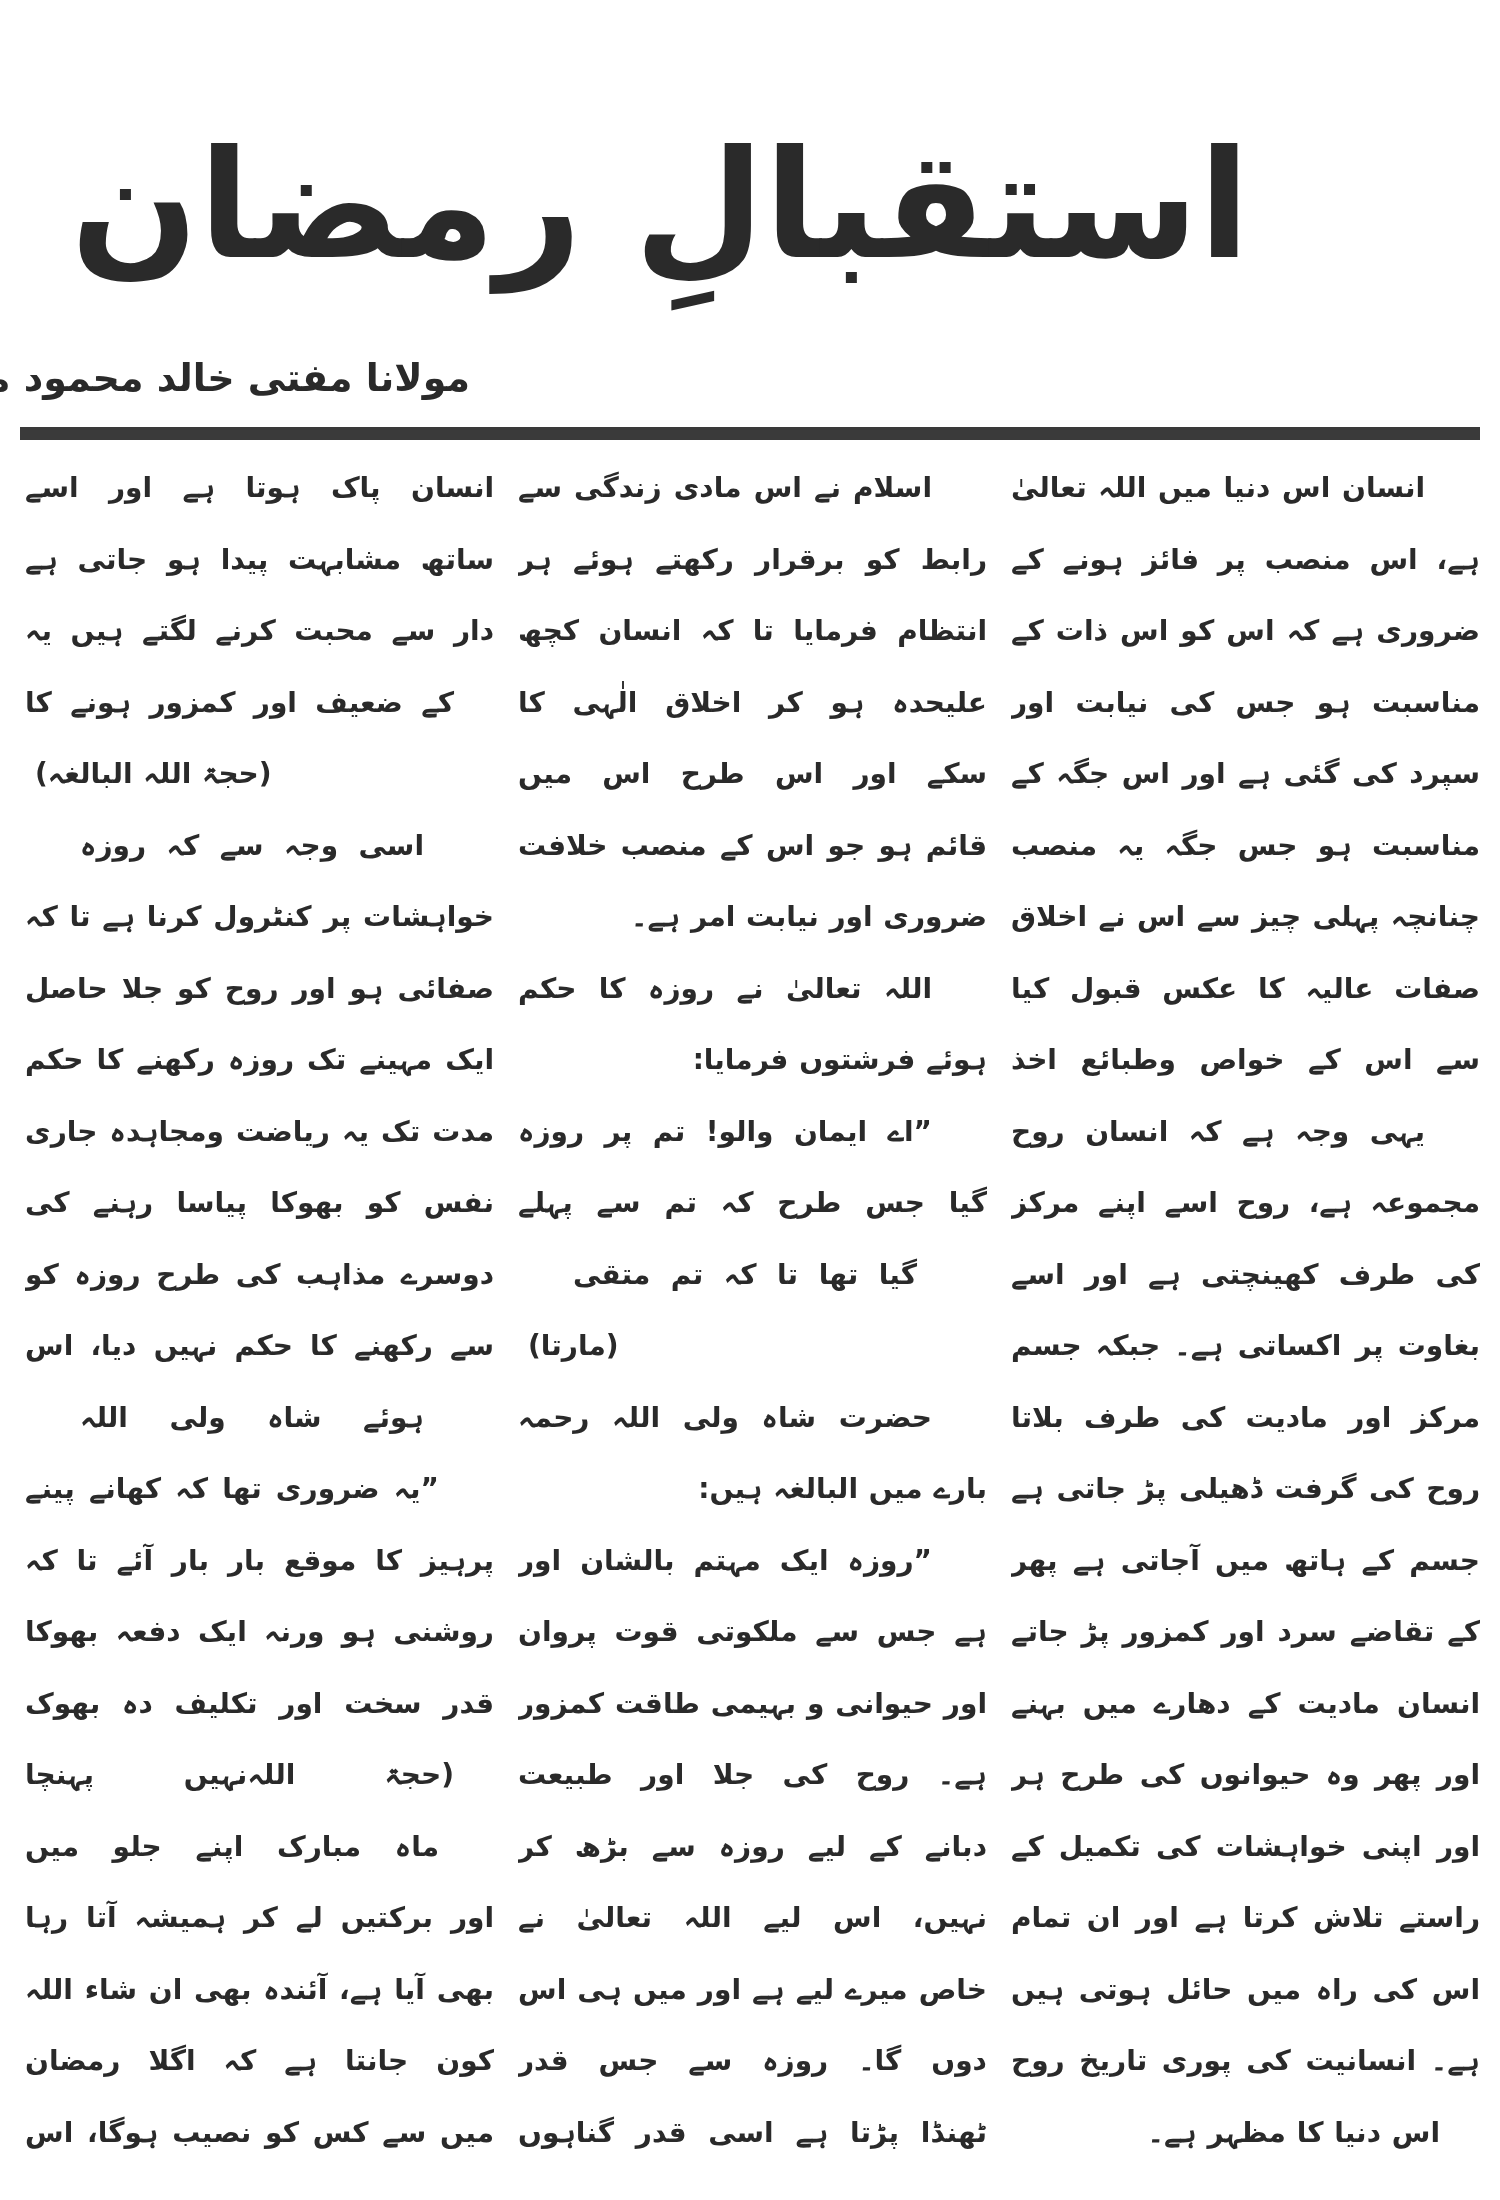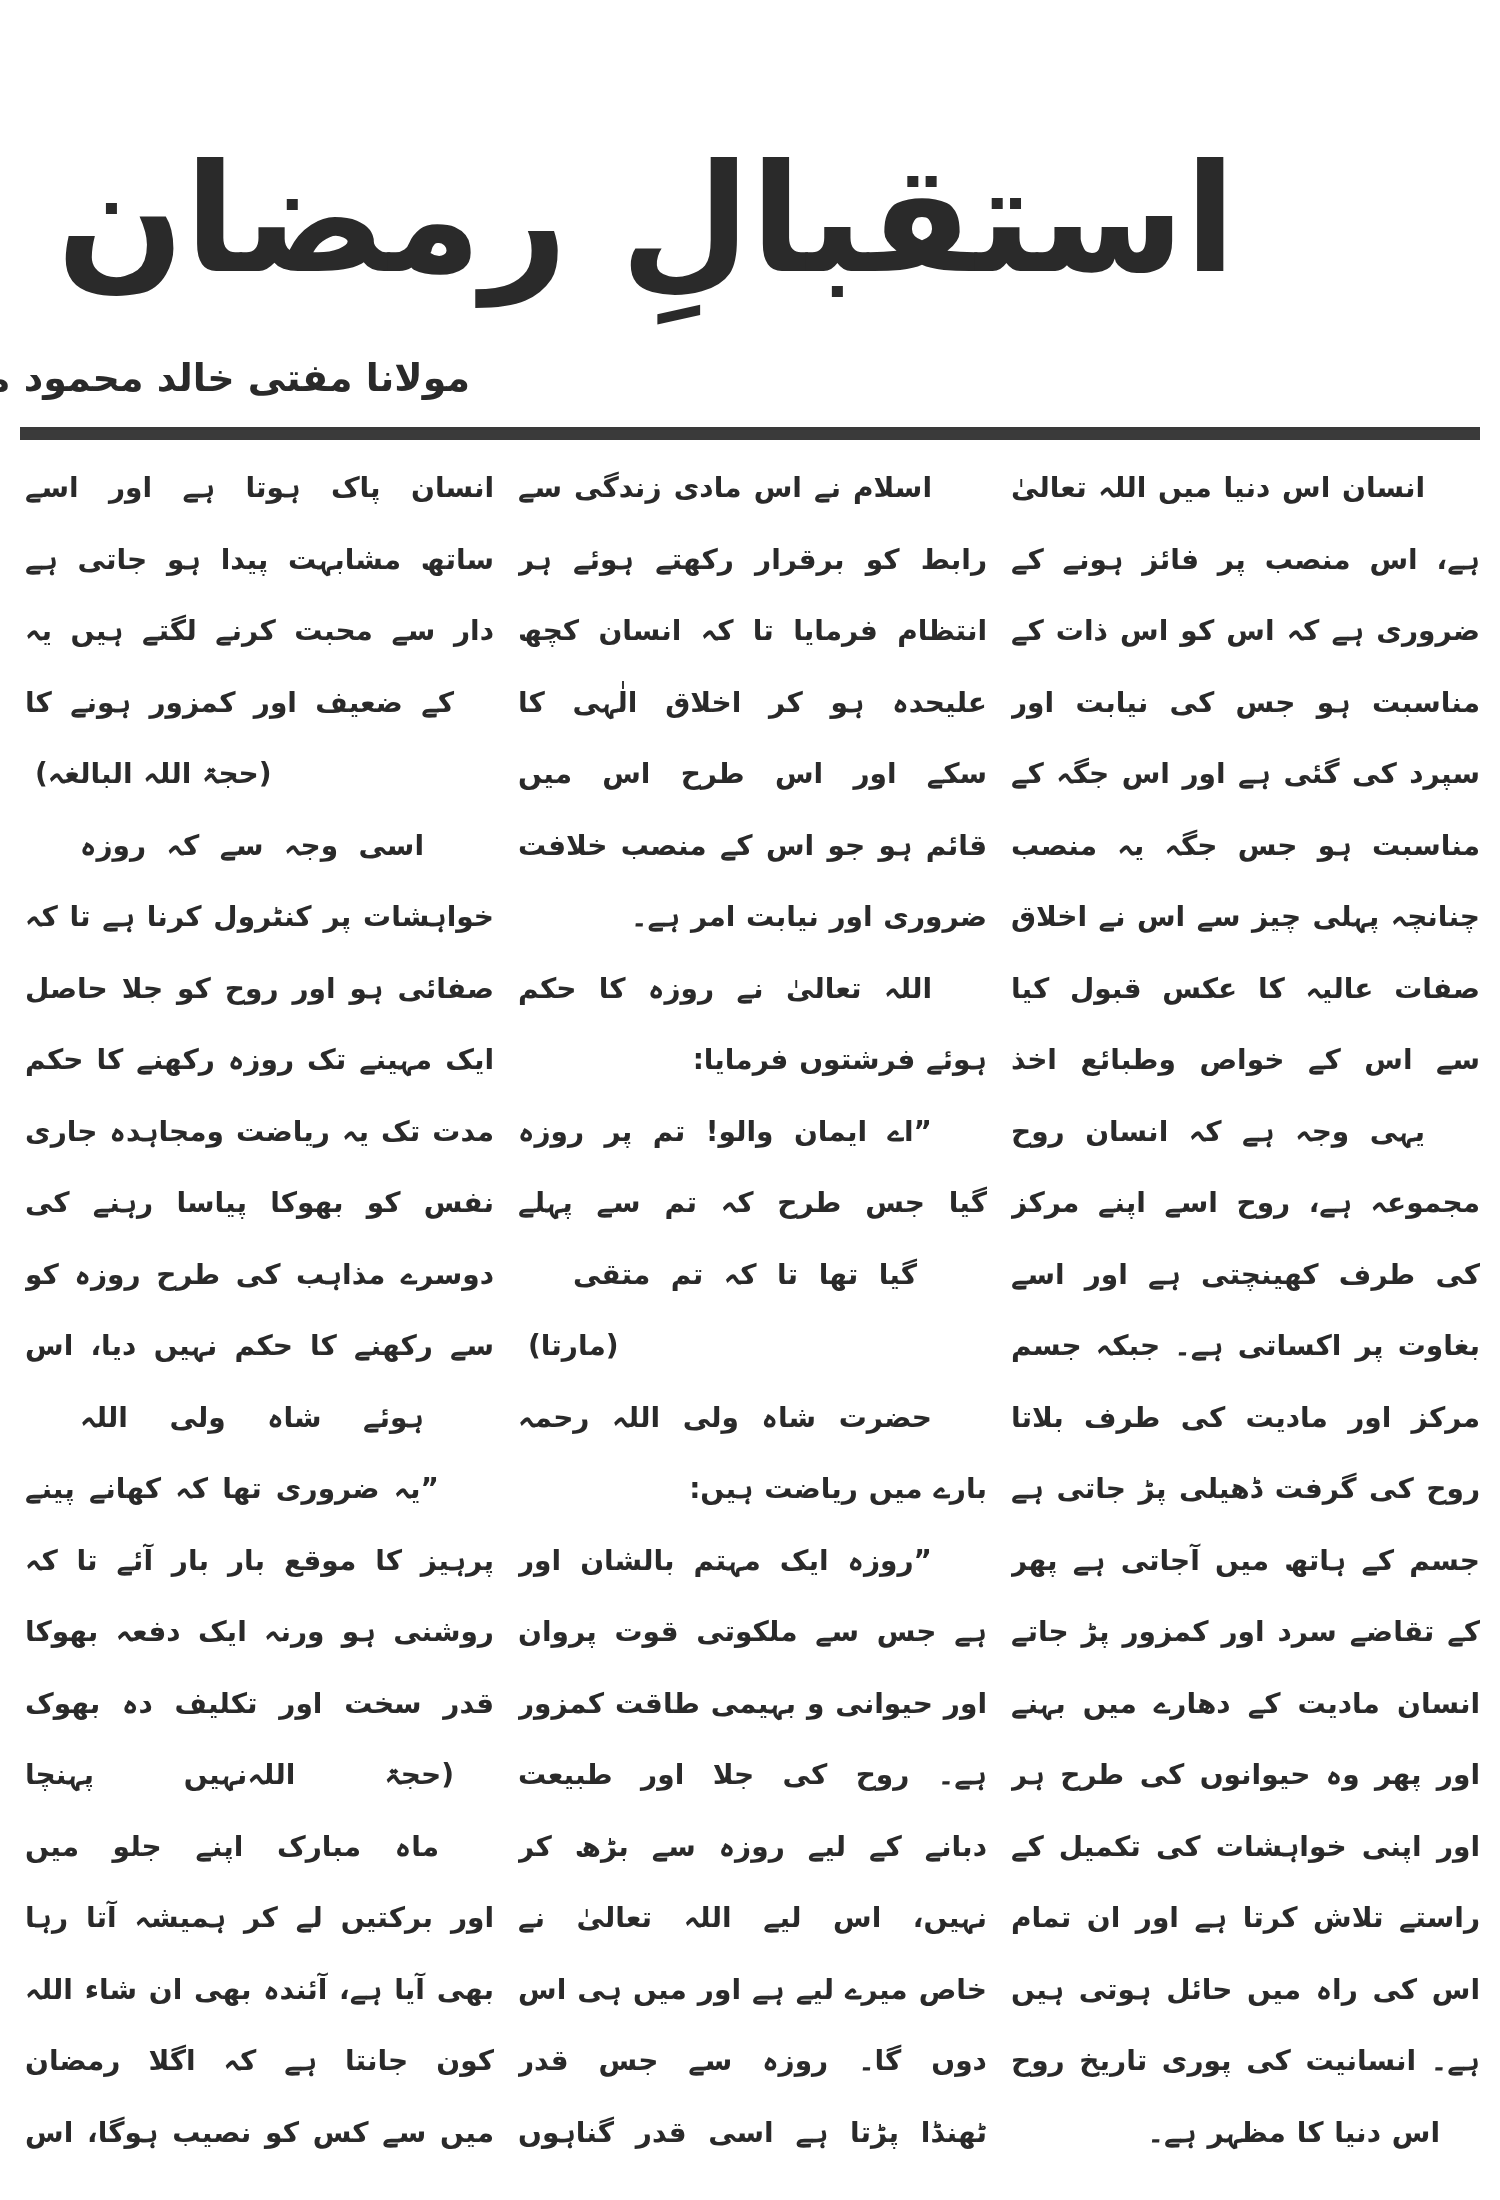--- a/index.html
+++ b/index.html
@@ -20,21 +20,21 @@
   .title{
     position:absolute;
     top:70px;left:250px;right:250px;
     height:270px;
     direction:rtl;
     text-align:center;
     font-size:150px;
     font-weight:700;
     line-height:270px;
     white-space:nowrap;
-    margin:14px;
+    margin:0;
   }
   .byline{
     position:absolute;
     top:338px;left:150px;width:320px;
     direction:rtl;
     text-align:center;
     font-size:38px;
     font-weight:700;
     line-height:80px;
     white-space:nowrap;
@@ -121,21 +121,21 @@
         <div class="line j">سکے اور اس طرح اس میں اعتدال و توازن</div>
         <div class="line j">قائم ہو جو اس کے منصب خلافت کے لیے</div>
         <div class="line last">ضروری اور نیابت امر ہے۔</div>
         <div class="line jp">اللہ تعالیٰ نے روزہ کا حکم نازل کرتے</div>
         <div class="line last">ہوئے فرشتوں فرمایا:</div>
         <div class="line jp">”اے ایمان والو! تم پر روزہ فرض کیا</div>
         <div class="line j">گیا جس طرح کہ تم سے پہلے لوگوں پر فرض کیا</div>
         <div class="line inset">گیا تھا تا کہ تم متقی اور پرہیز گار بن جاؤ۔“</div>
         <div class="line cite">(مارتا)</div>
         <div class="line jp">حضرت شاہ ولی اللہ رحمہ اللہ روزہ کے</div>
-        <div class="line last">بارے میں ریاضت ہیں:</div>
+        <div class="line last">بارے میں البالغہ ہیں:</div>
         <div class="line jp">”روزہ ایک مہتم بالشان اور عظیم نیکی</div>
         <div class="line j">ہے جس سے ملکوتی قوت پروان چڑھتی ہے</div>
         <div class="line j">اور حیوانی و بہیمی طاقت کمزور و سرد پڑ جاتی</div>
         <div class="line j">ہے۔ روح کی جلا اور طبیعت ومعدہ پرستی کو</div>
         <div class="line j">دبانے کے لیے روزہ سے بڑھ کر کوئی چیز</div>
         <div class="line j">نہیں، اس لیے اللہ تعالیٰ نے فرمایا: روزہ</div>
         <div class="line j">خاص میرے لیے ہے اور میں ہی اس کی جزا</div>
         <div class="line j">دوں گا۔ روزہ سے جس قدر بہیمیت کا جوش</div>
         <div class="line j">ٹھنڈا پڑتا ہے اسی قدر گناہوں کی آلودگی سے</div>
       </div>

